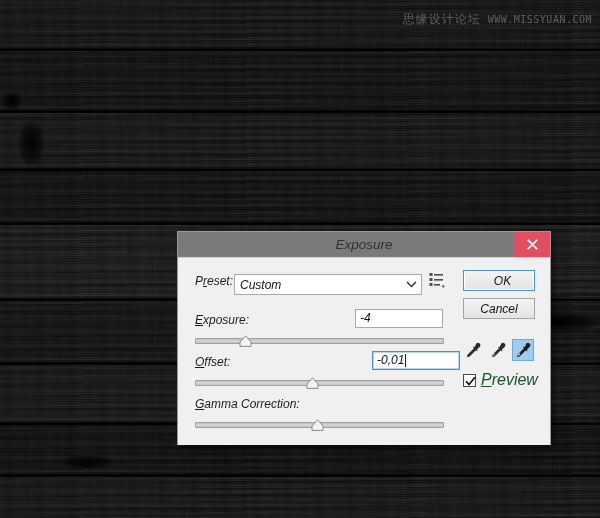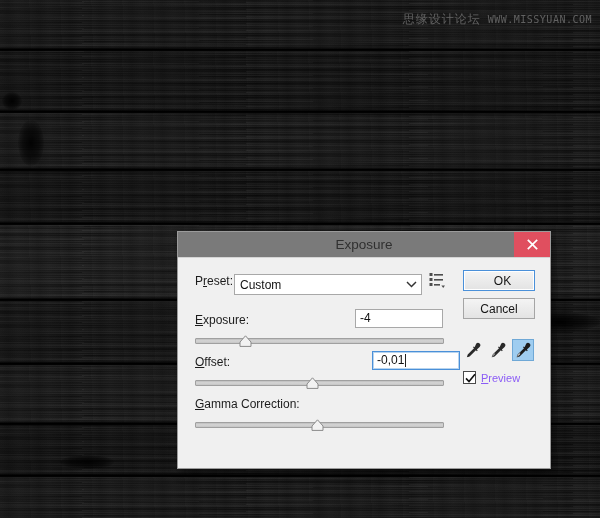--- a/index.html
+++ b/index.html
@@ -109,25 +109,26 @@
     color: #c9c9c9;
     letter-spacing: 0.5px;
   }
 
   
   #dialog {
     position: absolute;
     left: 178px;
     top: 232px;
     width: 372px;
-    height: 236px;
+    height: 212px;
     background: #f0f0f0;
     box-shadow: 0 0 0 1px #9b9b9b, 3px 4px 9px rgba(0,0,0,0.55);
     font-size: 12px;
     color: #2b2b2b;
+    font-style: italic;
   }
   #titlebar {
     position: relative;
     height: 25px;
     background: #7a7a7a;
     display: flex;
     align-items: center;
     justify-content: center;
   }
   #title-text {
@@ -298,22 +299,22 @@
     background: #fff;
     border: 1px solid #4a4a4a;
     box-sizing: border-box;
     position: relative;
   }
   #preview-box svg {
     position: absolute;
     left: 1px; top: 1px;
   }
   #preview-label {
-    font-size: 11px;
-    color: #8b5cf6;
+    font-size: 16px;
+    color: #14532d;
   }
   #preview-label .acc { text-decoration: underline; }
 </style>
 </head>
 <body>
 
 <div id="desktop">
   <div class="plank" style="top:-6px;height:56px;"></div>
   <div class="plank" style="top:50px;height:62px;background-color:#141414;"></div>
   <div class="plank" style="top:112px;height:58px;background-color:#1a1a1a;"></div>

